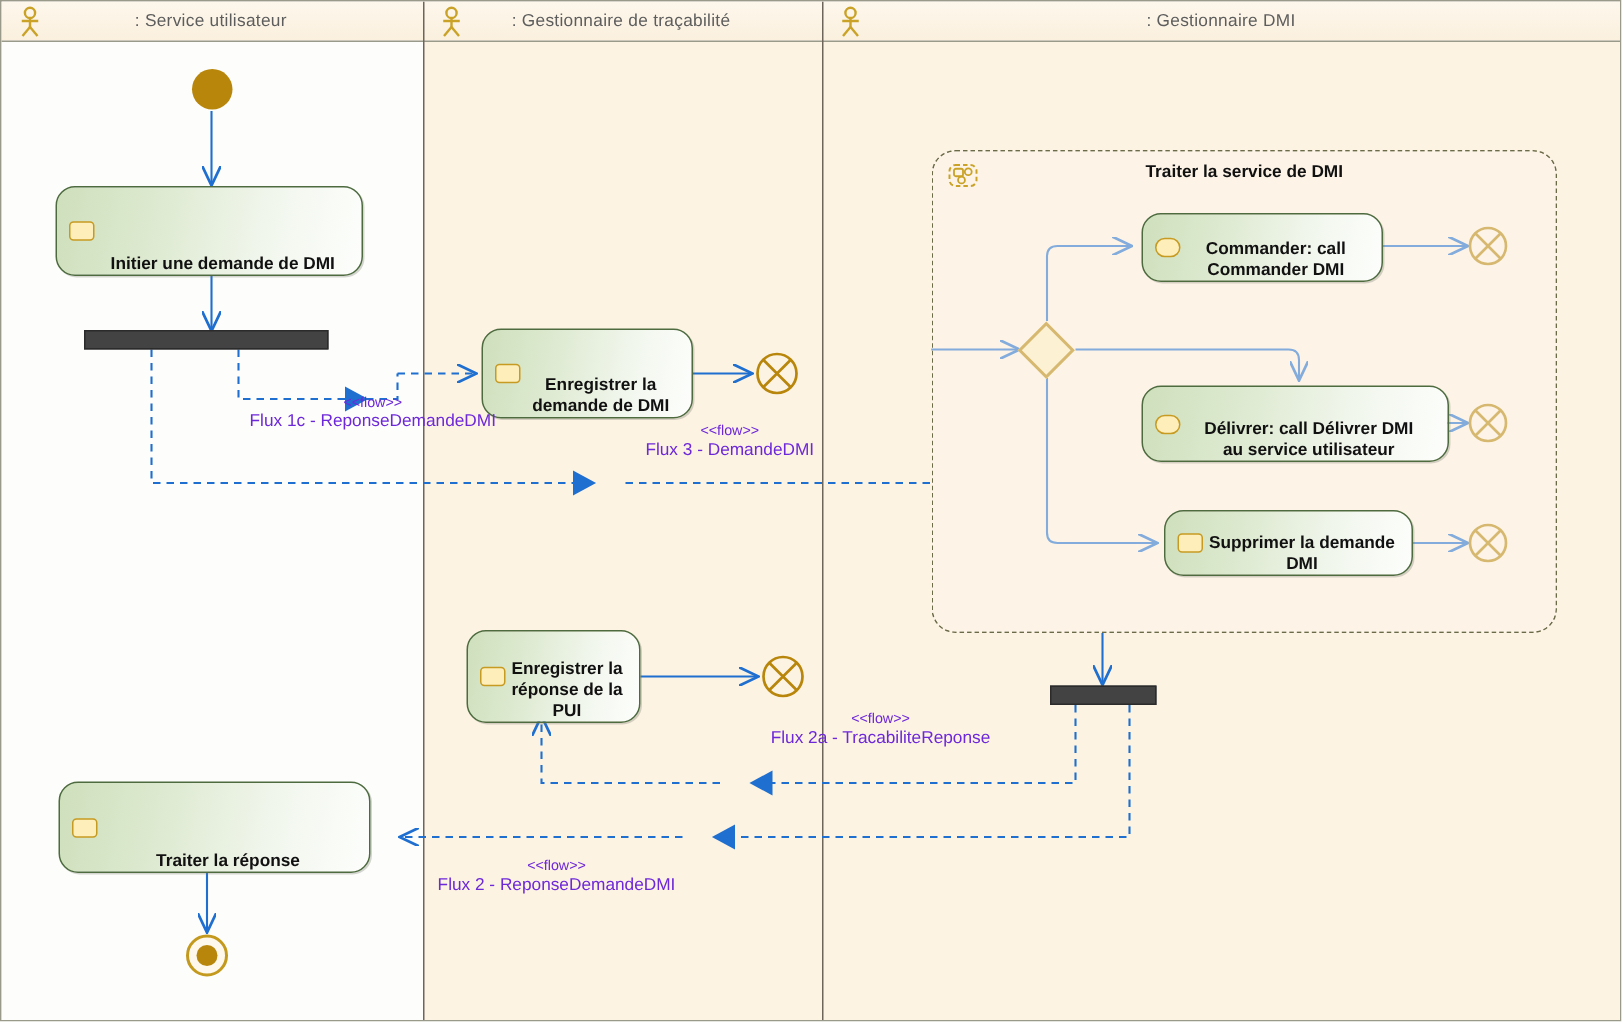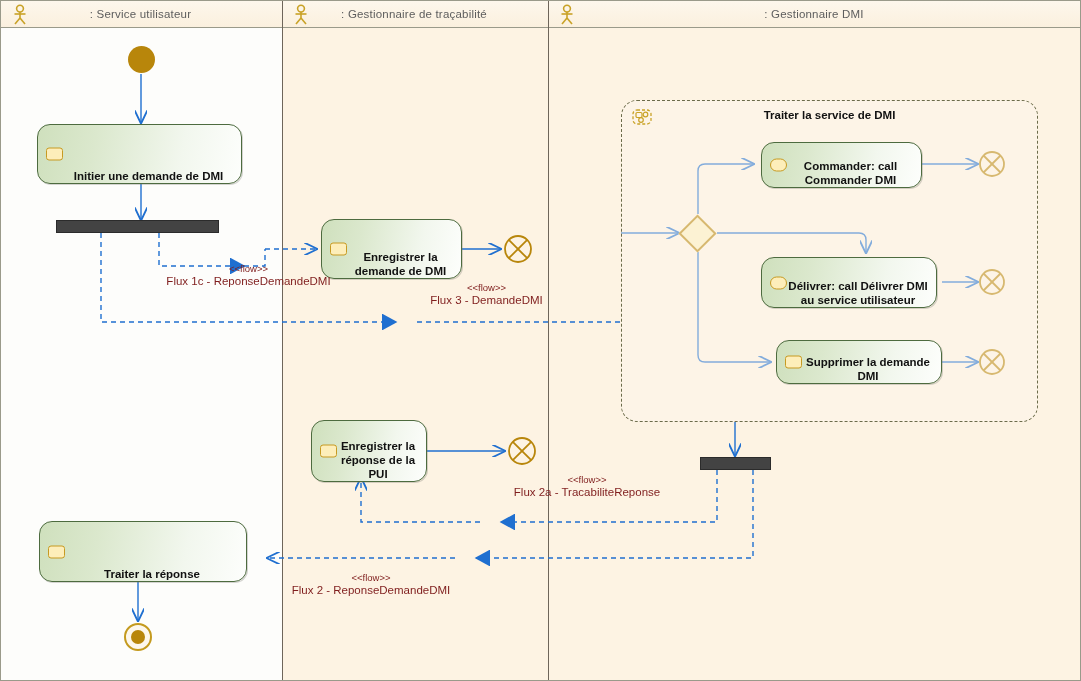--- a/index.html
+++ b/index.html
@@ -35,21 +35,21 @@
   .init-node{position:absolute;border-radius:50%;background:#b8860b;}
   .end-node{position:absolute;border-radius:50%;box-sizing:border-box;
             border:2.5px solid #c49a1e;background:#fdf7ec;
             display:flex;align-items:center;justify-content:center;}
   .end-node i{display:block;width:60%;height:60%;border-radius:50%;background:#b8860b;}
   .flow-final{position:absolute;}
   .bar{position:absolute;background:#434343;border:1px solid #2b2b2b;box-sizing:border-box;}
   .diamond{position:absolute;box-sizing:border-box;background:#fbeec0;border:2px solid #b8860b;
            transform:rotate(45deg);}
   .edge{position:absolute;left:0;top:0;width:1081px;height:681px;pointer-events:none;}
-  .flowlabel{position:absolute;text-align:center;color:#7f1d1d;}
+  .flowlabel{position:absolute;text-align:center;color:#6d28d9;}
   .flowlabel .st{display:block;font-size:9.5px;line-height:11px;}
   .flowlabel .nm{display:block;font-size:11.5px;line-height:14px;}
 </style>
 </head>
 <body>
 
 <div id="canvas">
 
   <div class="lane" style="left:0;width:281px;">
     <div class="lane-body" style="background:#fdfdfb;"></div>
@@ -231,21 +231,21 @@
   <div class="action" style="left:760px;top:141px;width:161px;height:46px;">
     <span class="act-icon oval"></span>
     <span class="lbl">Commander: call<br>Commander DMI</span>
   </div>
 
   <div class="action" style="left:38px;top:520px;width:208px;height:61px;">
     <span class="act-icon"></span>
     <span class="lbl">Traiter la réponse</span>
   </div>
 
-  <div class="action" style="left:760px;top:256px;width:176px;height:51px;">
+  <div class="action" style="left:760px;top:256px;width:205px;height:51px;">
     <span class="act-icon oval"></span>
     <span class="lbl">Délivrer: call Délivrer DMI<br>au service utilisateur</span>
   </div>
 
   <div class="action" style="left:775px;top:339px;width:166px;height:44px;">
     <span class="act-icon"></span>
     <span class="lbl">Supprimer la demande<br>DMI</span>
   </div>
 
   <div class="flowlabel" style="left:150px;top:262px;width:195px;">

